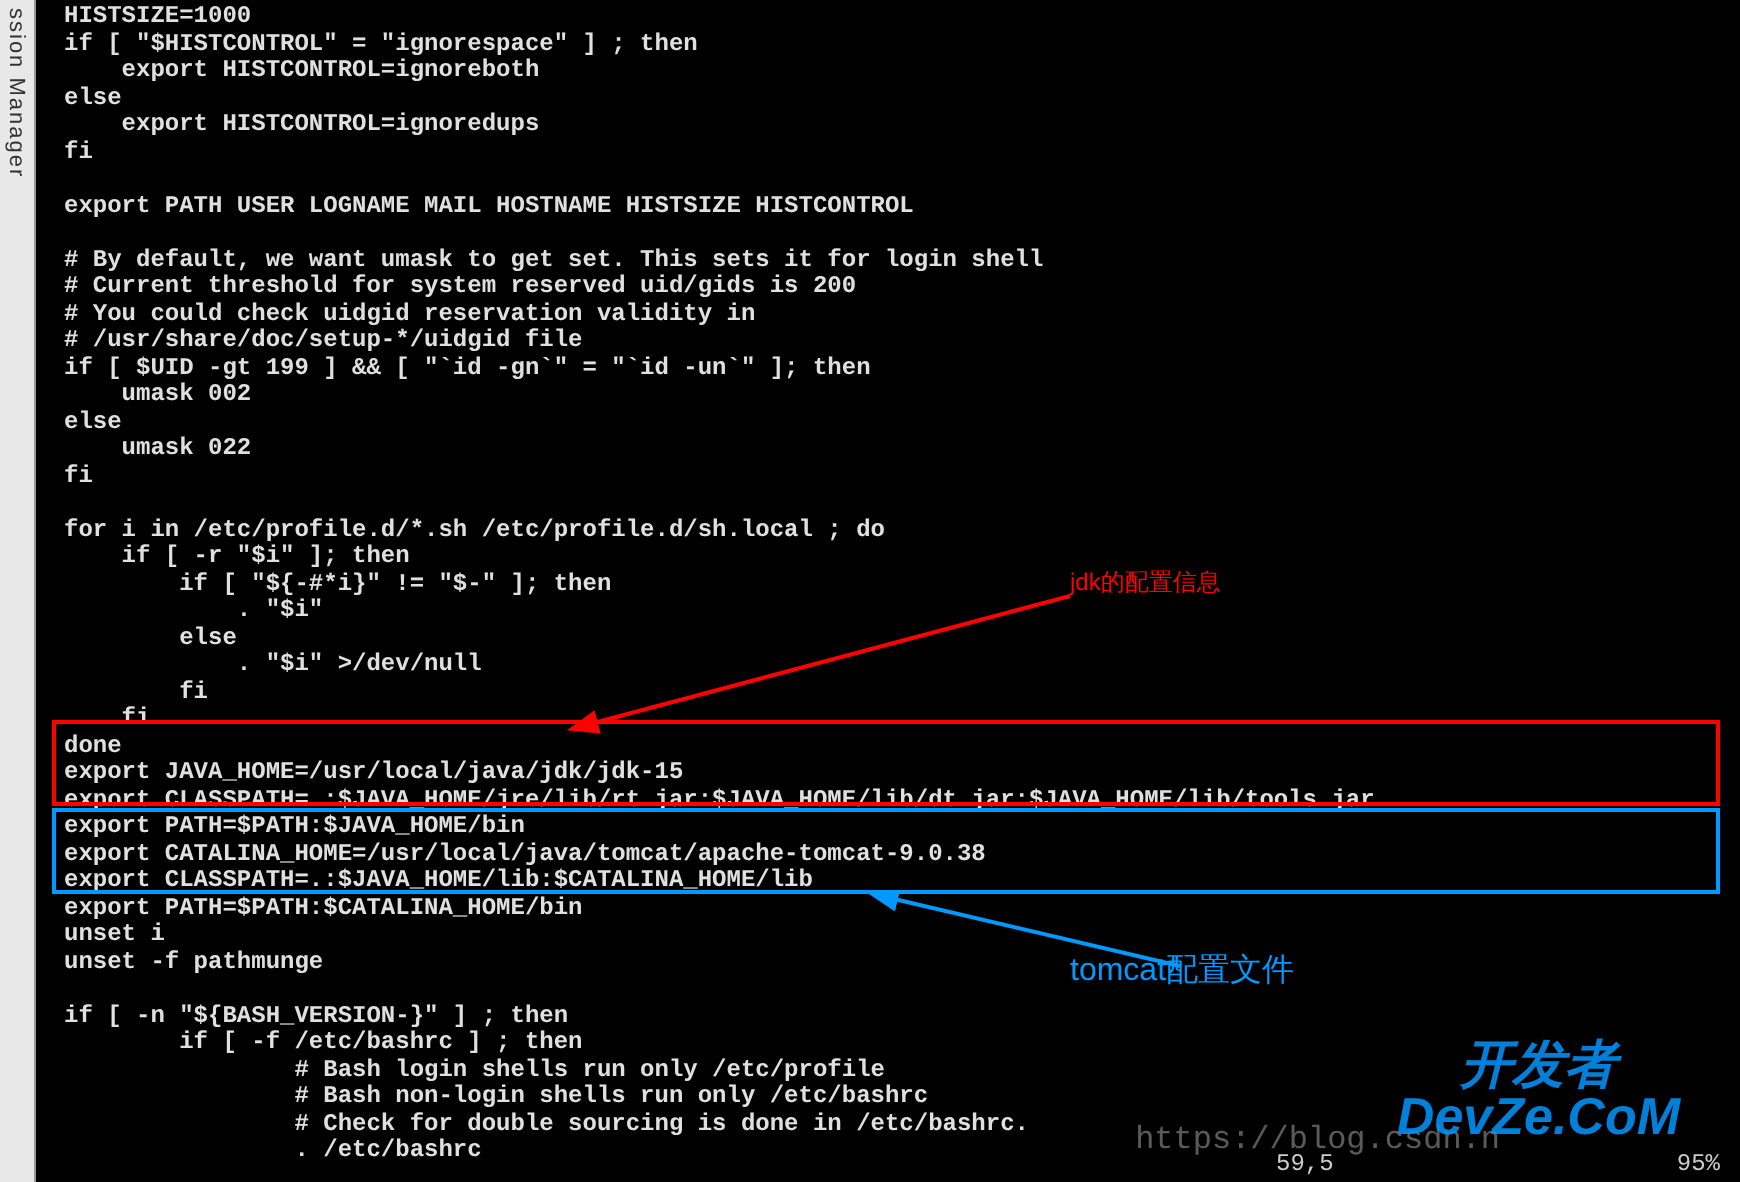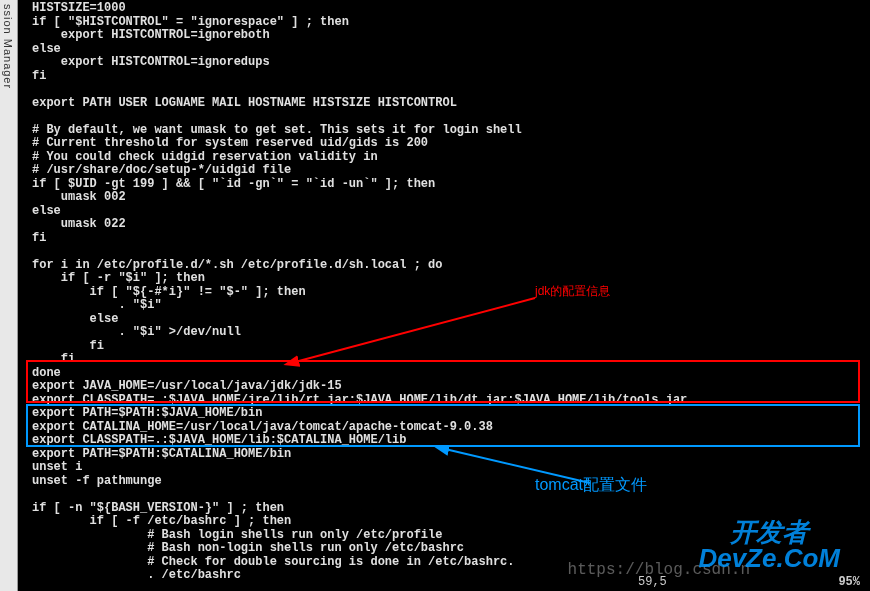--- a/index.html
+++ b/index.html
@@ -115,21 +115,21 @@
 .status-bar {
   position: absolute;
   bottom: 0;
   left: 18px;
   right: 0;
   height: 15px;
   color: #ccc;
   font-size: 12px;
 }
 .status-left { position: absolute; left: 620px; bottom: 2px; }
-.status-right { position: absolute; right: 10px; bottom: 2px; font-weight: bold; }
+.status-right { position: absolute; right: 10px; bottom: 2px; }
 </style>
 </head>
 <body>
 
 <div class="sidebar-tab">
   <div class="sidebar-label">ssion Manager</div>
 </div>
 
 <div class="terminal"><span id="term-content">HISTSIZE=1000
 if [ "$HISTCONTROL" = "ignorespace" ] ; then

